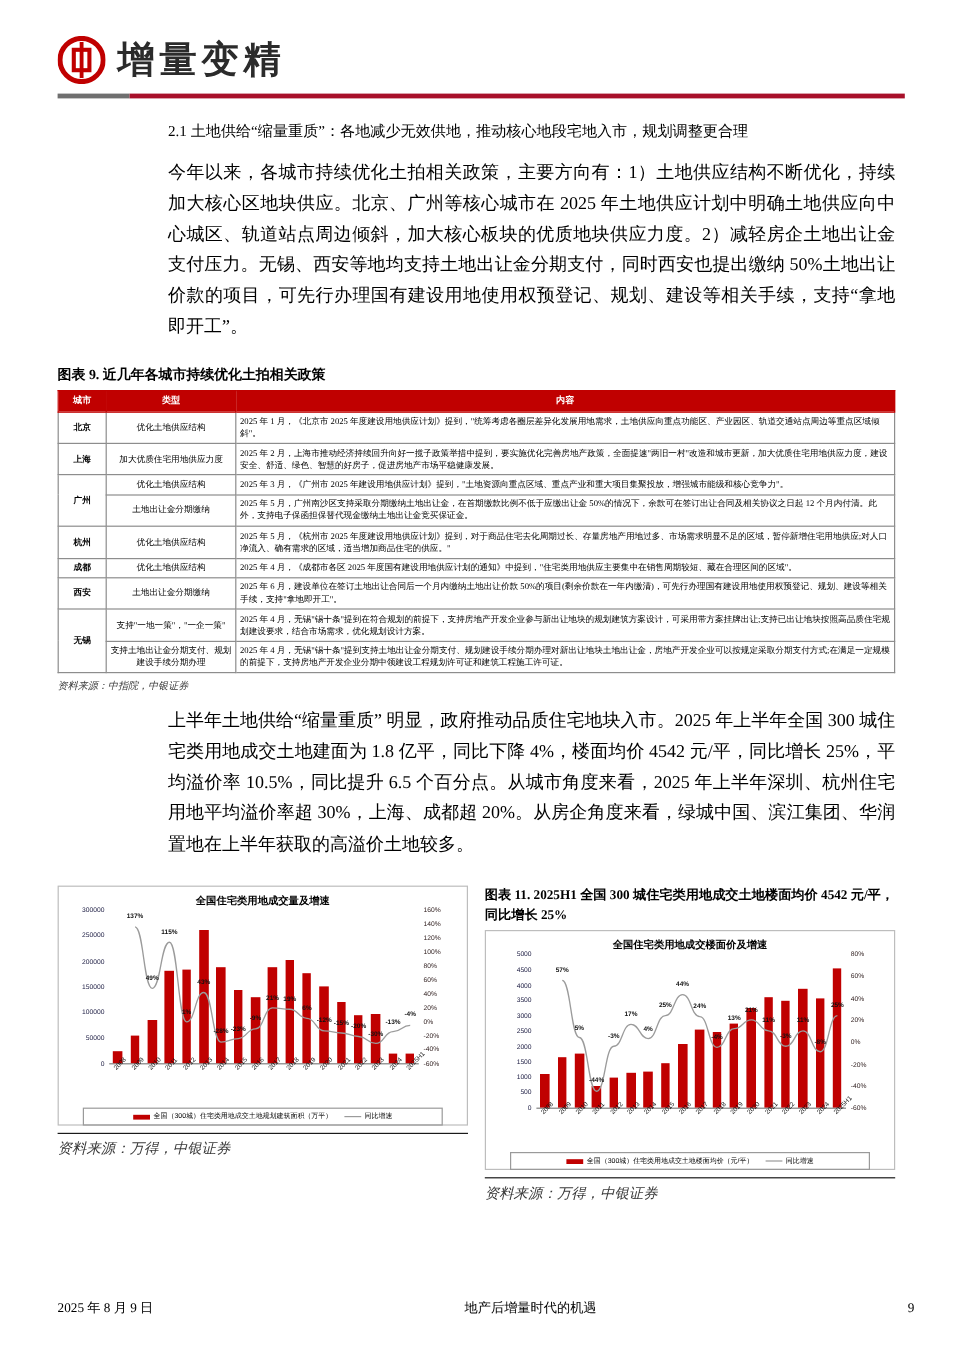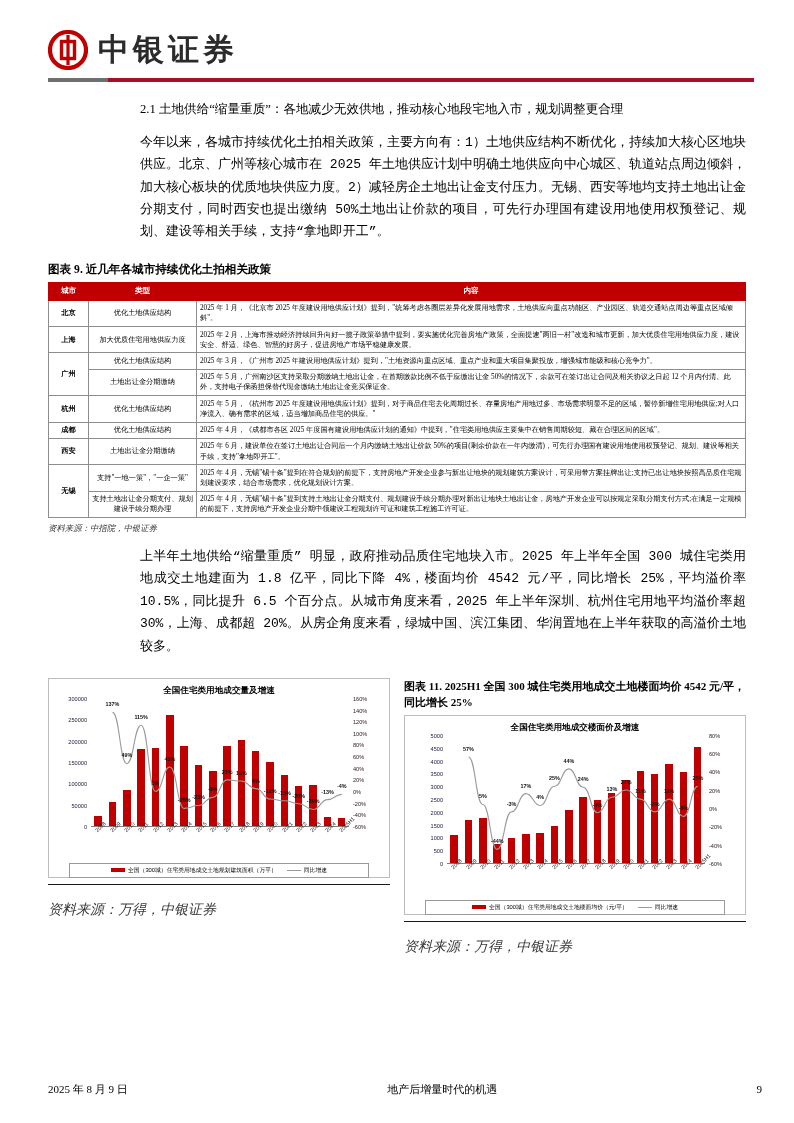--- a/index.html
+++ b/index.html
@@ -35,24 +35,23 @@
   }
   .sub-title {
     margin: 16px 48px 0 140px;
     font-weight: 400;
     font-size: 12.6px;
     line-height: 1.75;
     text-indent: 0;
   }
   .para {
     margin: 12px 48px 0 140px;
-    font-size: 13px;
+    font-size: 15px;
     line-height: 1.72;
     text-align: justify;
-    font-family: Liberation Mono, monospace;
   }
 
   
   .exh-title {
     margin: 18px 48px 5px 48px;
     font-size: 11.6px;
     font-weight: 700;
   }
 
   
@@ -171,22 +170,22 @@
     gap: 10px;
     font-size: 5.8px;
     font-family: "Liberation Sans", sans-serif;
   }
   .lg-item { display: flex; align-items: center; gap: 3px; white-space: nowrap; }
   .sw-bar { width: 14px; height: 4px; background: #c00000; display:inline-block; }
   .sw-line { width: 14px; height: 0; border-top: 1.4px solid #9b9b9b; display:inline-block; }
   .chart-src {
     border-top: 0.9px solid #1a1a1a;
     margin-top: 6px;
-    padding-top: 16px;
-    font-size: 14px;
+    padding-top: 4px;
+    font-size: 12px;
     font-style: italic;
     color: #3a3a3a;
   }
 
   
   .footer {
     position: absolute;
     left: 48px; right: 32px; bottom: 26px;
     display: flex;
     align-items: baseline;
@@ -203,21 +202,21 @@
 
   <div class="header">
     <div class="logo-row">
       <span class="logo-mark">
         <svg width="40" height="40" viewBox="0 0 40 40">
           <circle cx="20" cy="20" r="18" fill="none" stroke="#c00000" stroke-width="4.2"></circle>
           <rect x="13.5" y="11.5" width="13" height="17" fill="none" stroke="#c00000" stroke-width="3.4"></rect>
           <rect x="18.4" y="5" width="3.2" height="30" fill="#c00000"></rect>
         </svg>
       </span>
-      <span class="logo-text">中银证券</span>
+      <span class="logo-text">增量变精</span>
     </div>
     <div class="rule-wrap">
       <span class="rule-gray"></span>
       <span class="rule-red"></span>
     </div>
   </div>
 
   <div class="sub-title">2.1 土地供给“缩量重质”：各地减少无效供地，推动核心地段宅地入市，规划调整更合理</div>
   <div class="para">今年以来，各城市持续优化土拍相关政策，主要方向有：1）土地供应结构不断优化，持续加大核心区地块供应。北京、广州等核心城市在 2025 年土地供应计划中明确土地供应向中心城区、轨道站点周边倾斜，加大核心板块的优质地块供应力度。2）减轻房企土地出让金支付压力。无锡、西安等地均支持土地出让金分期支付，同时西安也提出缴纳 50%土地出让价款的项目，可先行办理国有建设用地使用权预登记、规划、建设等相关手续，支持“拿地即开工”。</div>
 

